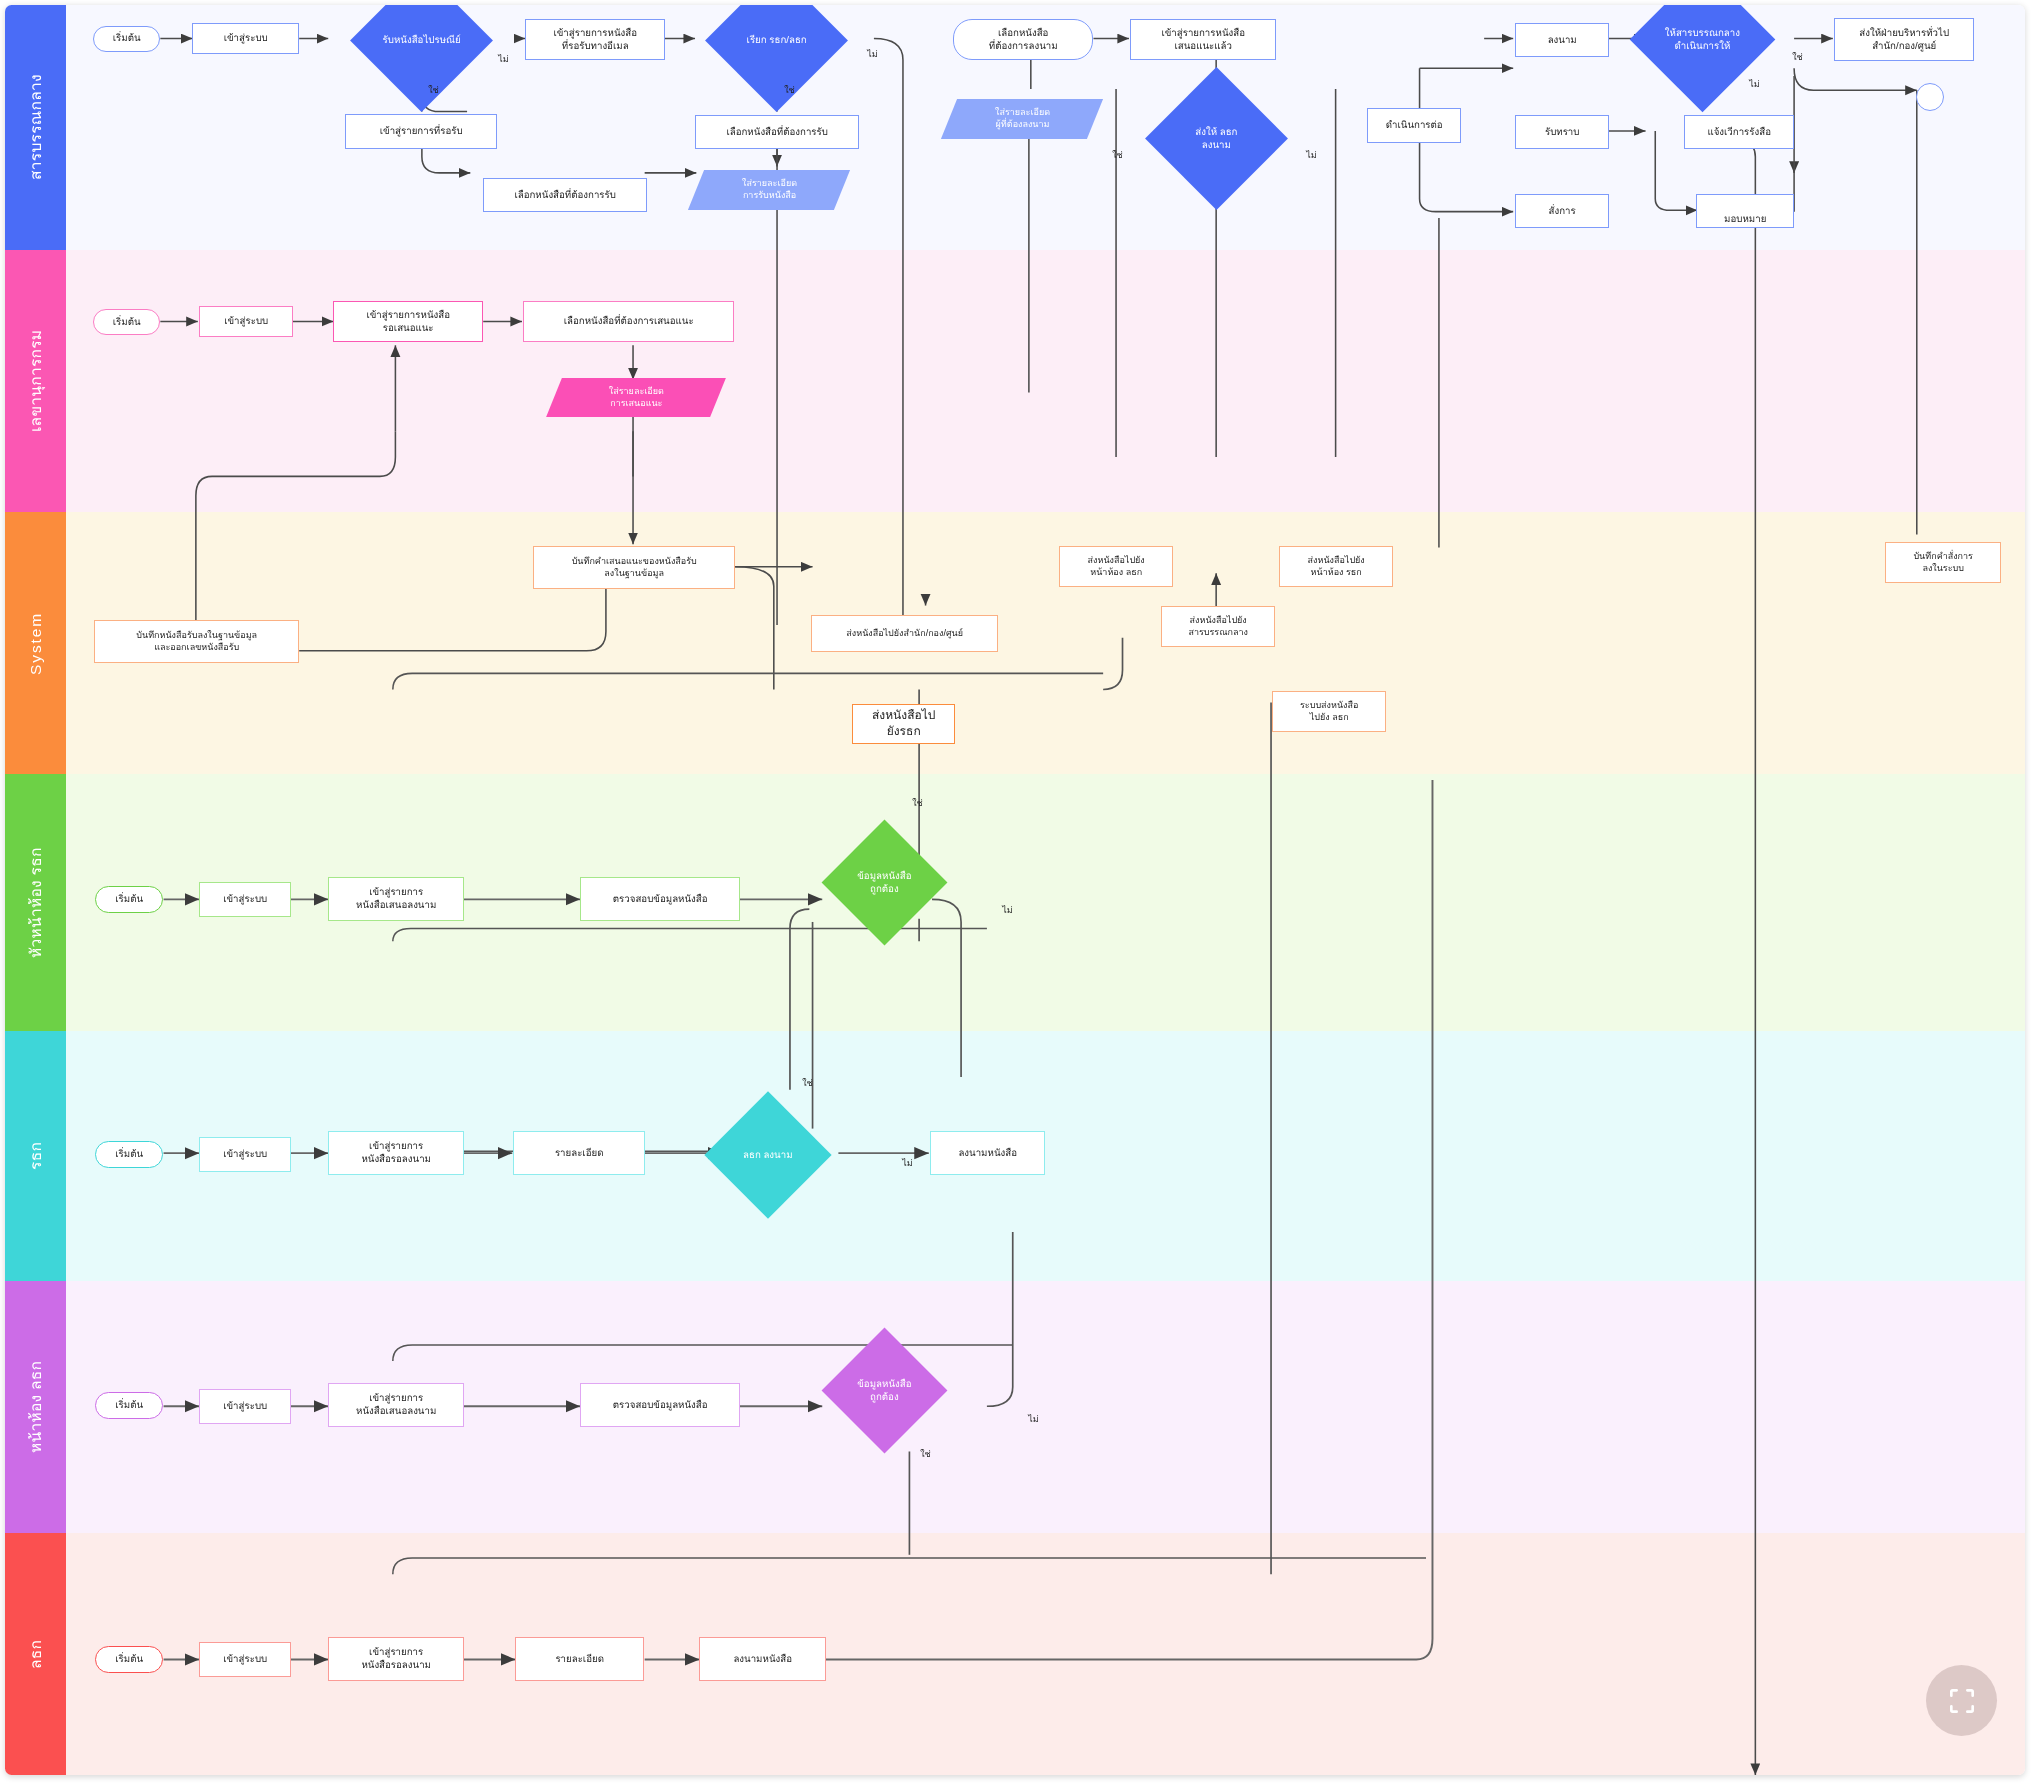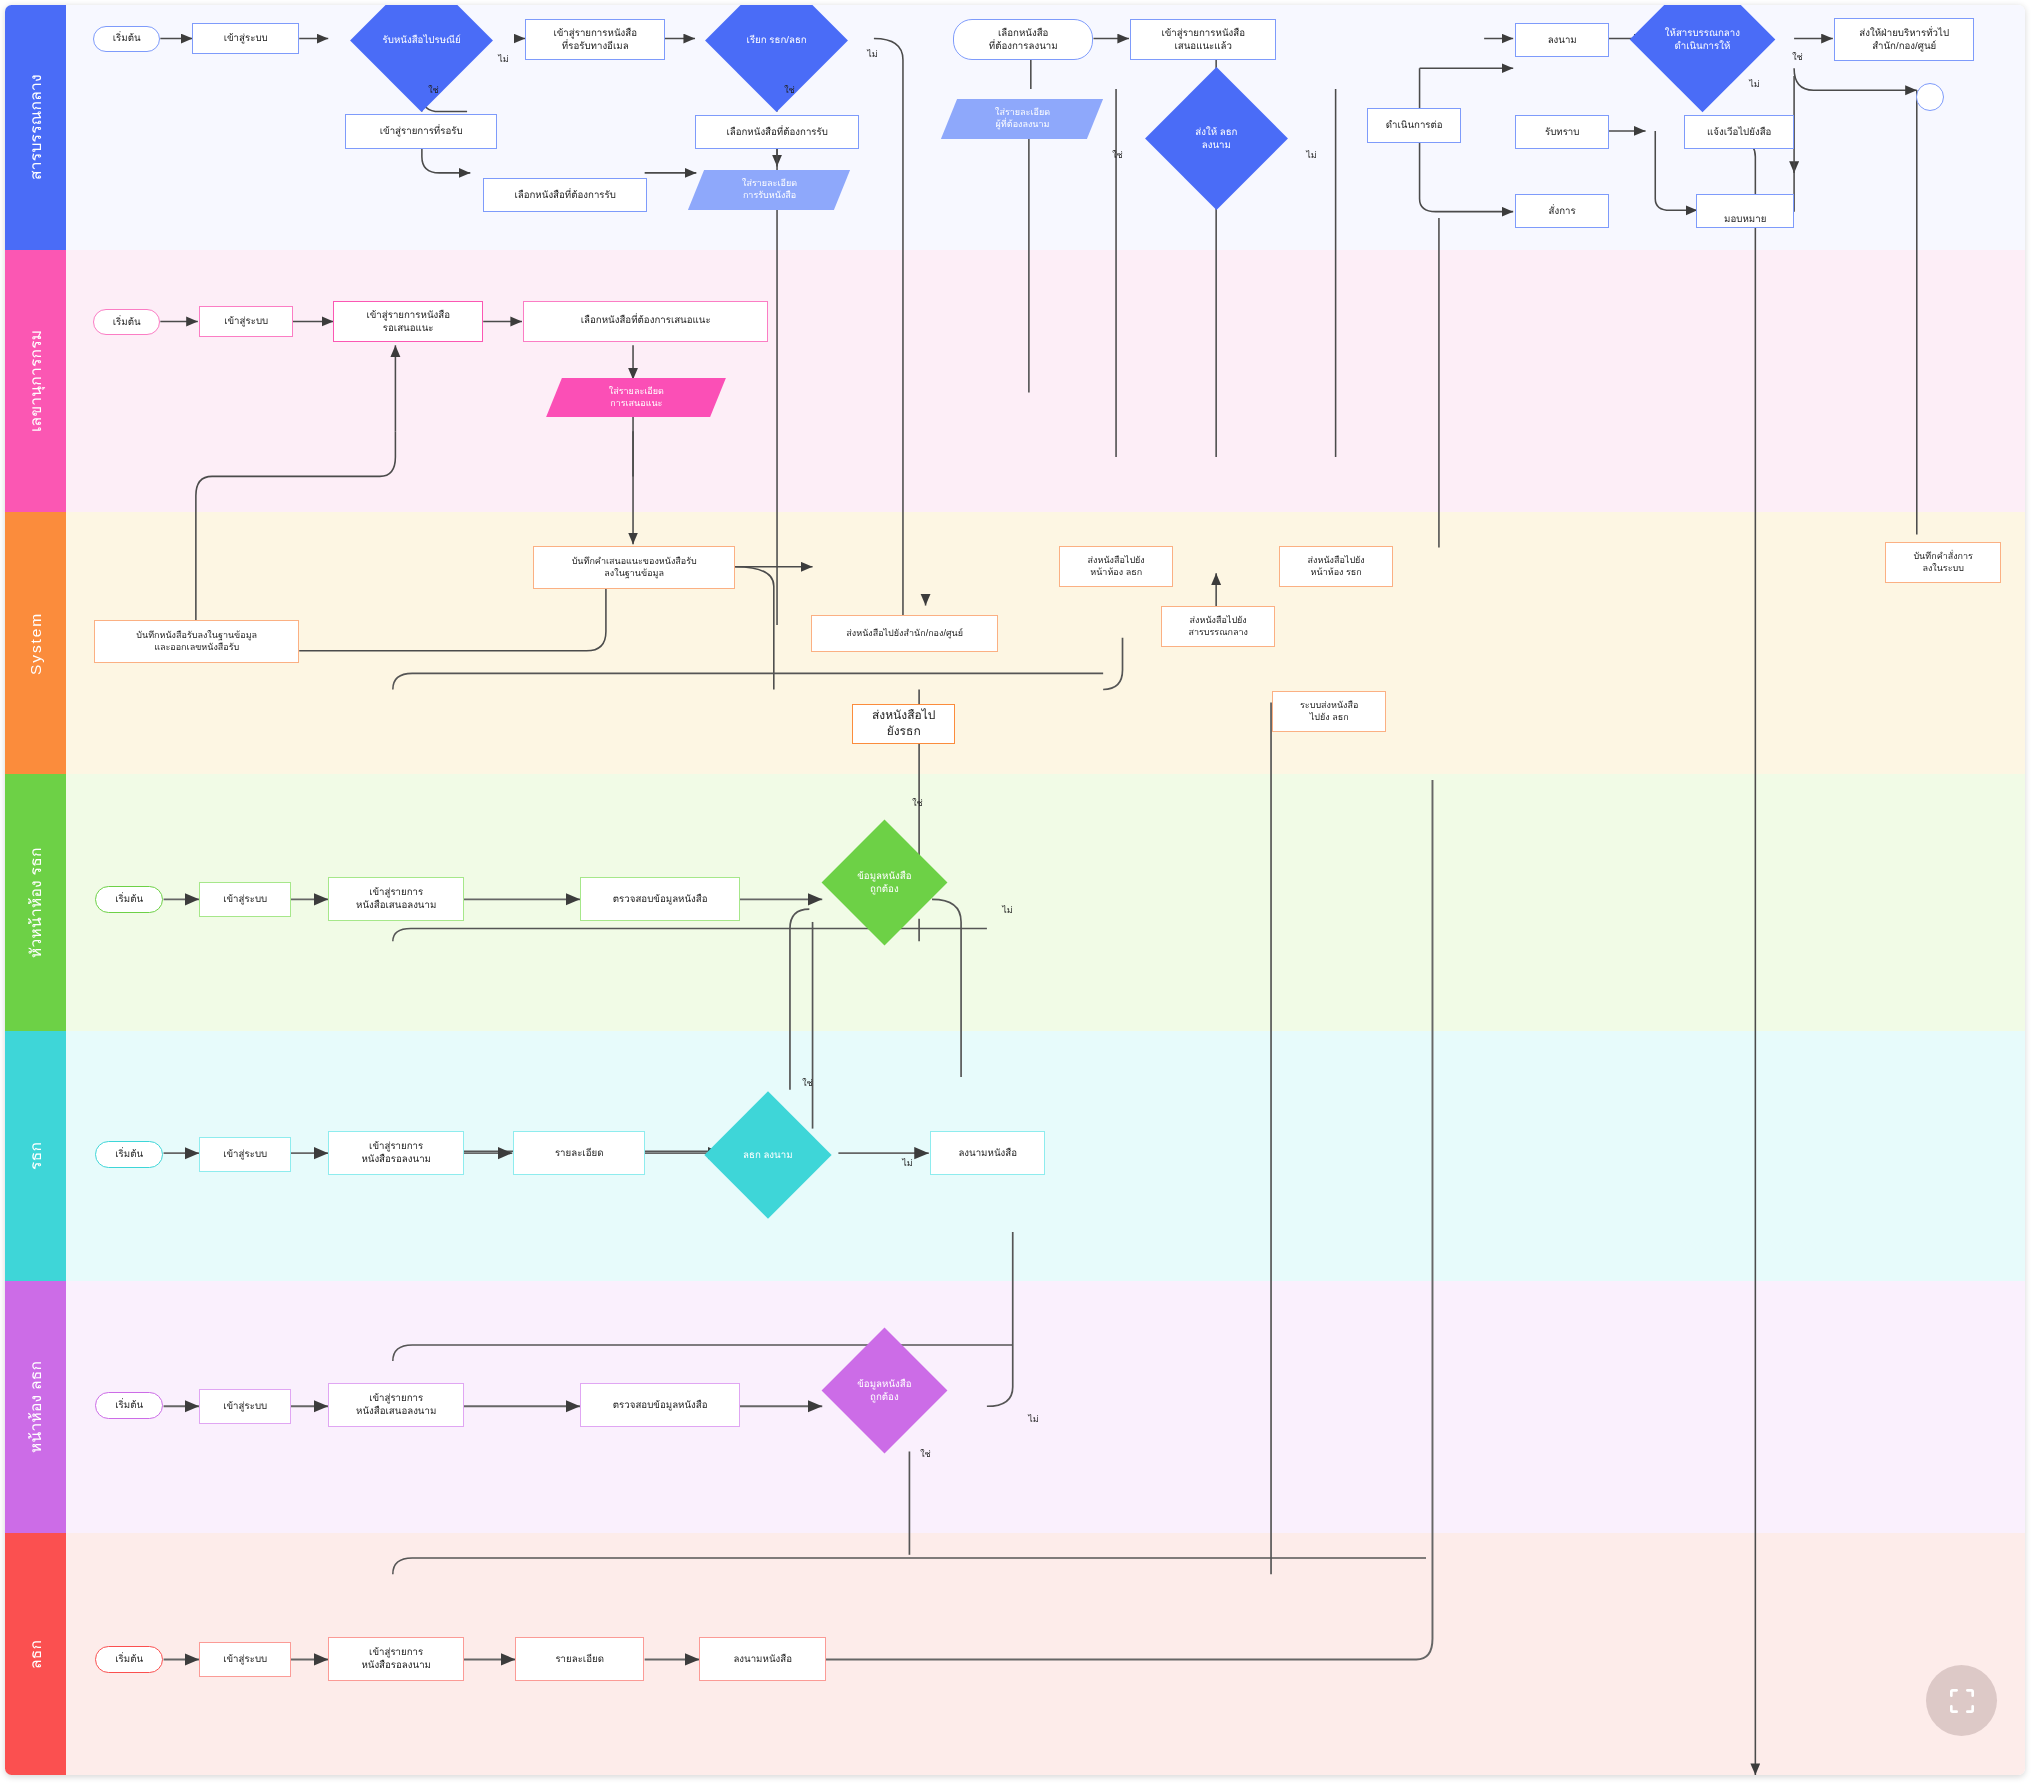--- a/index.html
+++ b/index.html
@@ -290,21 +290,21 @@
     <div class="node proc" style="--c:#7e9bfb;left:1510px;top:18px;width:94px;height:34px;">
       <span>ลงนาม</span>
       </div>
     <div class="node proc" style="--c:#7e9bfb;left:1510px;top:110px;width:94px;height:34px;">
       <span>รับทราบ</span>
       </div>
     <div class="node proc" style="--c:#7e9bfb;left:1510px;top:189px;width:94px;height:34px;">
       <span>สั่งการ</span>
       </div>
     <div class="node proc" style="--c:#7e9bfb;left:1679px;top:110px;width:110px;height:34px;">
-      <span>แจ้งเวีอไปยังสือ</span>
+      <span>แจ้งเวีการรังสือ</span>
       </div>
     <div class="node proc" style="--c:#7e9bfb;left:1691px;top:189px;width:98px;height:34px;align-items:flex-end;">
       <span>มอบหมาย</span>
       </div>
     <div class="node dec" style="--c:#4a6cf7;left:1646px;top:-17px;width:103px;height:103px;">
       <span style="white-space:pre-line;">ให้สารบรรณกลาง
 ดำเนินการให้</span>
       </div>
     <div class="node proc" style="--c:#7e9bfb;left:1829px;top:13px;width:140px;height:43px;white-space:pre-line;">
       <span>ส่งให้ฝ่ายบริหารทั่วไป
@@ -324,21 +324,21 @@
 
     <div class="node term" style="--c:#fb7dc4;left:88px;top:304px;width:67px;height:26px;">
       <span>เริ่มต้น</span>
       </div>
     <div class="node proc" style="--c:#fb7dc4;left:194px;top:301px;width:94px;height:31px;">
       <span>เข้าสู่ระบบ</span>
       </div>
     <div class="node proc" style="--c:#fb57b3;left:328px;top:296px;width:150px;height:41px;white-space:pre-line;">
       <span>เข้าสู่รายการหนังสือ
 รอเสนอแนะ</span></div>
-    <div class="node proc" style="--c:#fb7dc4;left:518px;top:296px;width:245px;height:41px;font-family:Liberation Mono, monospace;">
+    <div class="node proc" style="--c:#fb7dc4;left:518px;top:296px;width:211px;height:41px;">
       <span>เลือกหนังสือที่ต้องการเสนอแนะ</span>
       </div>
     <div class="node io" style="--c:#fb4fb6;left:549px;top:373px;width:164px;height:39px;white-space:pre-line;font-size:9px;">
       <span>ใส่รายละเอียด
 การเสนอแนะ</span></div>
 
     <div class="node proc" style="--c:#fbb083;left:89px;top:615px;width:205px;height:43px;white-space:pre-line;font-size:9px;">
       <span>บันทึกหนังสือรับลงในฐานข้อมูล
 และออกเลขหนังสือรับ</span></div>
     <div class="node proc" style="--c:#fbb083;left:528px;top:541px;width:202px;height:43px;white-space:pre-line;font-size:9px;">

